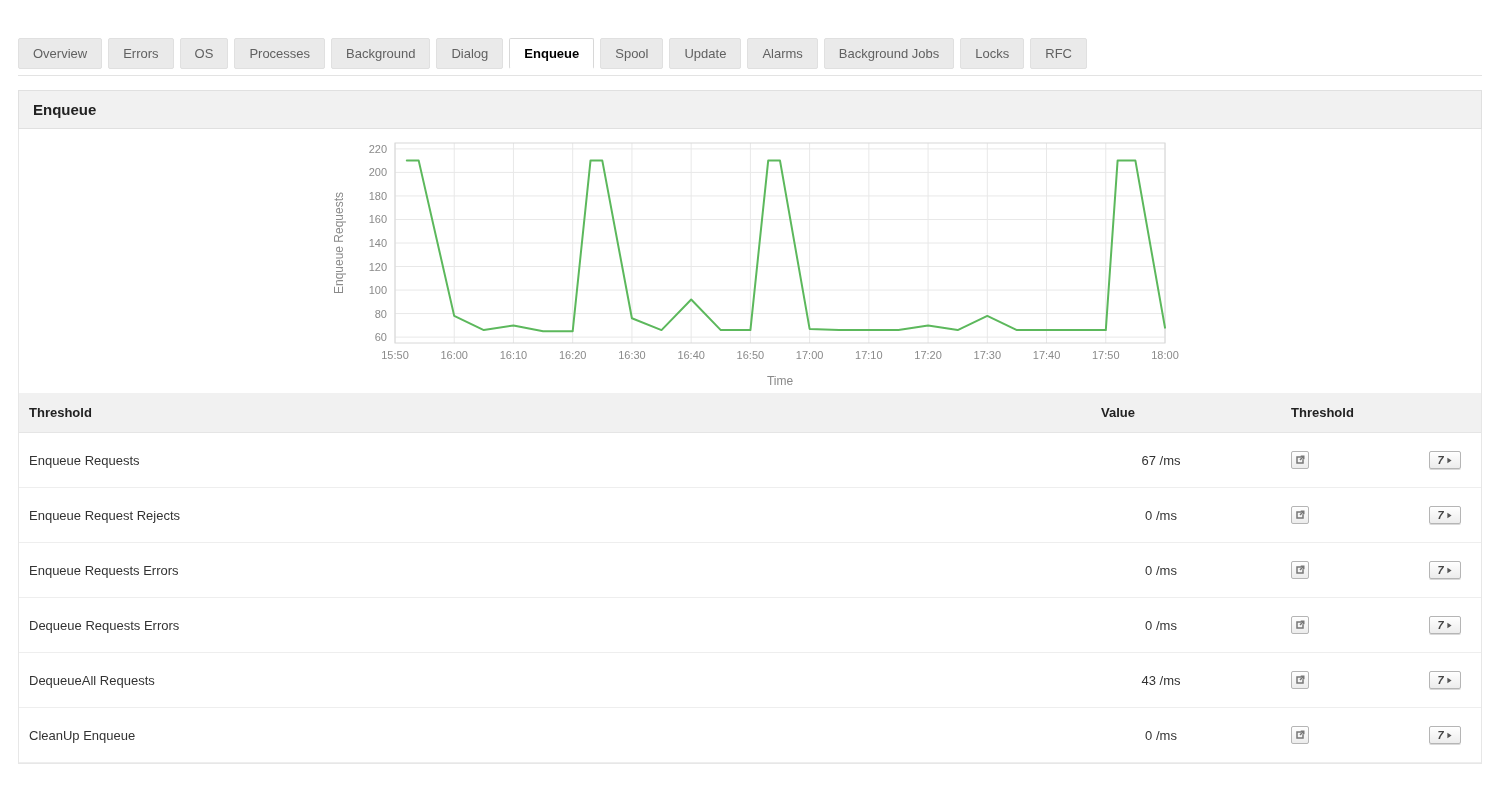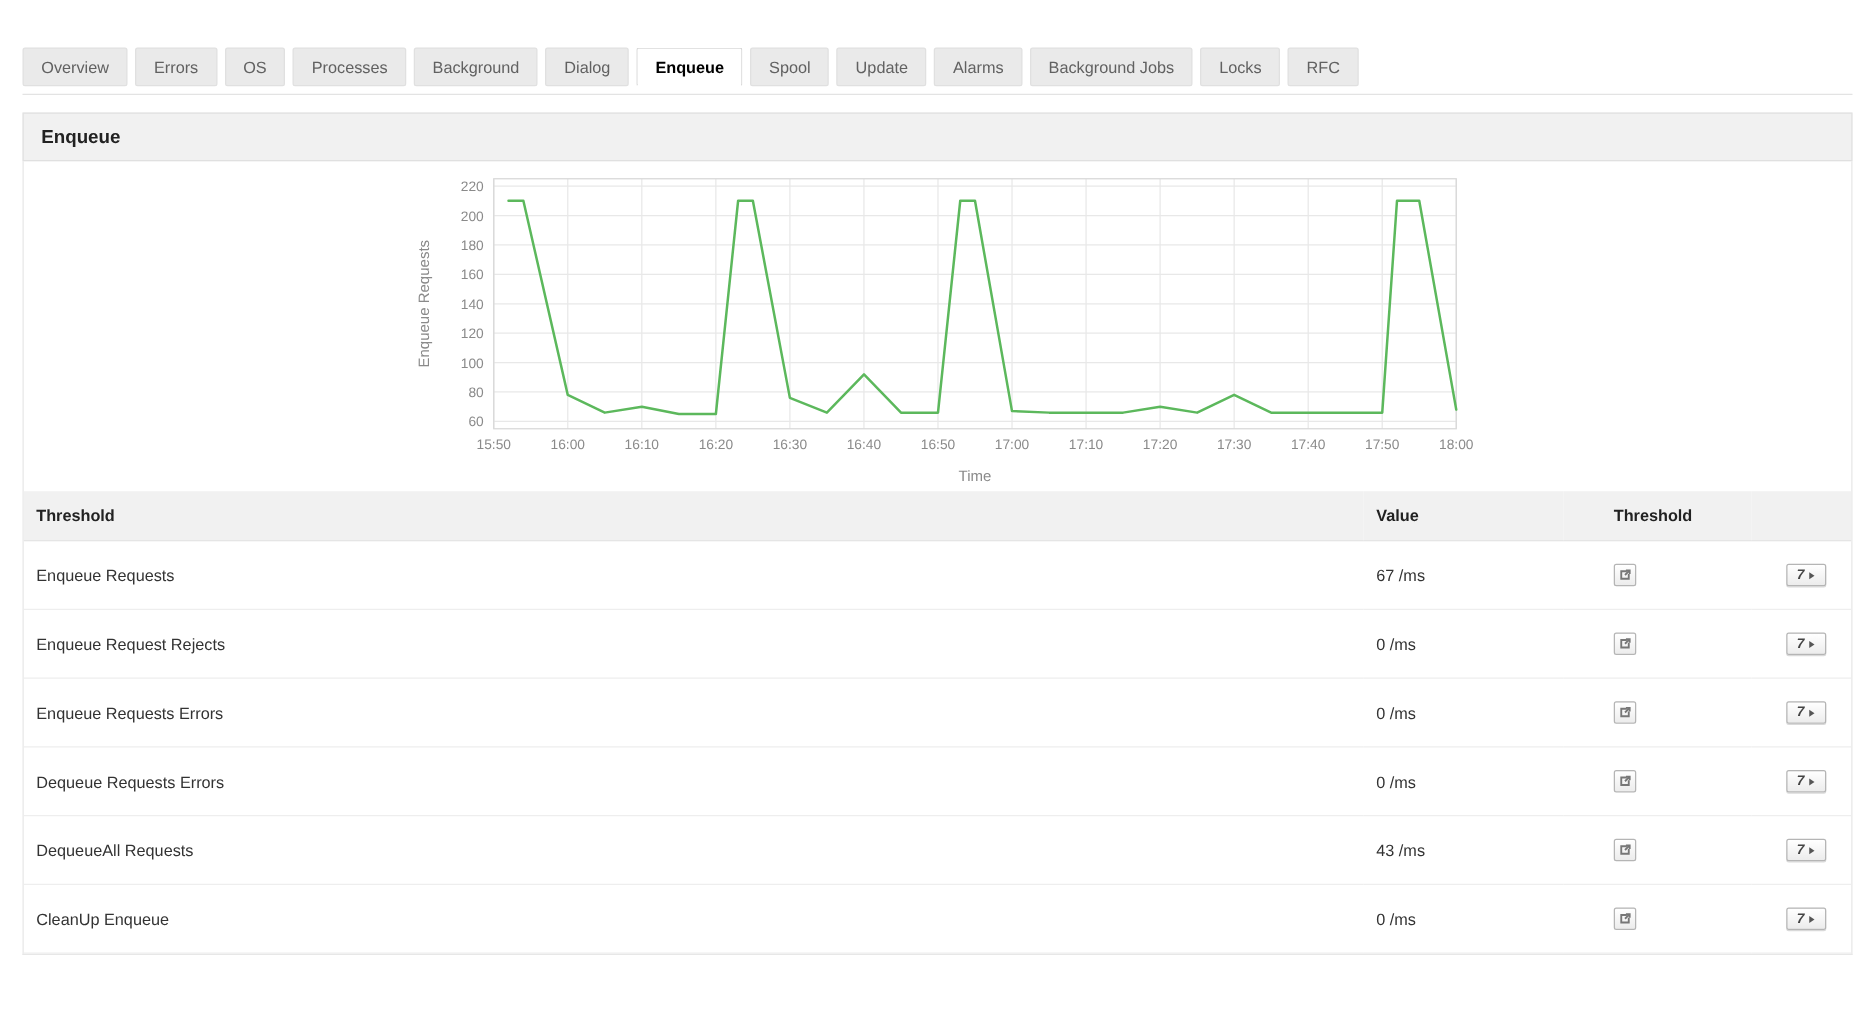--- a/index.html
+++ b/index.html
@@ -77,21 +77,21 @@
     border-bottom: 1px solid #e5e5e5;
   }
   table.attrs td {
     padding: 18px 10px;
     border-bottom: 1px solid #eee;
     color: #333;
     font-size: 13px;
     vertical-align: middle;
   }
   .col-attr { width: auto; }
-  .col-value { width: 160px; text-align: left; padding-right: 30px !important; }
+  .col-value { width: 160px; text-align: center; padding-right: 30px !important; }
   .col-thresh { width: 150px; text-align: left; padding-left: 40px !important; }
   .col-act { width: 80px; text-align: right; padding-right: 20px !important; }
 
   
   .icon-btn {
     display: inline-flex;
     align-items: center;
     justify-content: center;
     width: 18px; height: 18px;
     border: 1px solid #b5b5b5;

